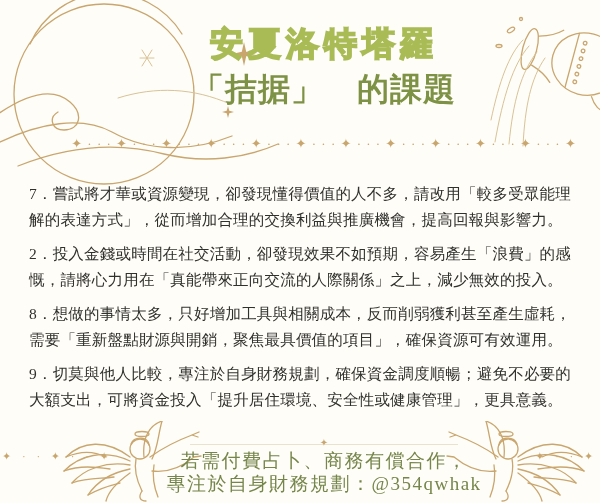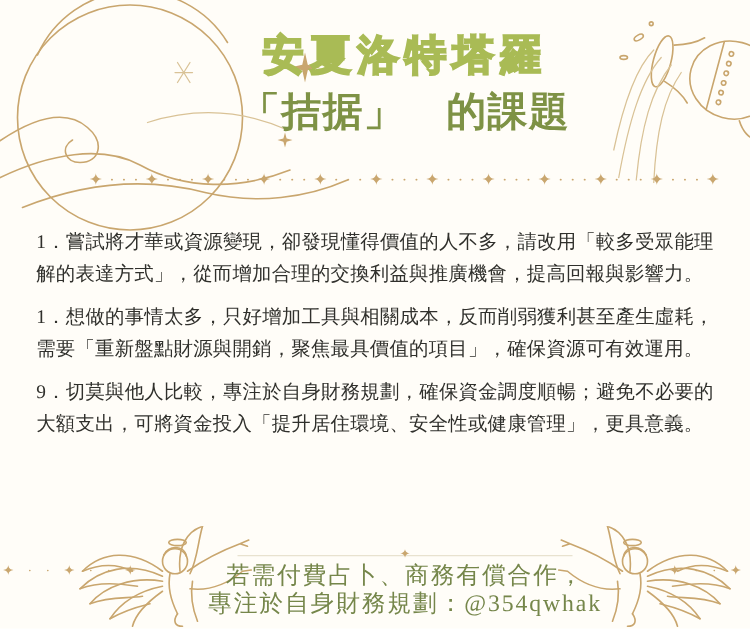--- a/index.html
+++ b/index.html
@@ -129,22 +129,23 @@
     <ellipse cx="28" cy="28" rx="4" ry="2" transform="rotate(-30 28 28)"></ellipse>
     <ellipse cx="16" cy="44" rx="3" ry="1.5"></ellipse>
     <circle cx="38" cy="17" r="1.5"></circle>
   </svg>
 
   <div class="brand">安夏洛特塔羅</div>
   <h1 class="main-title">「拮据」　的課題</h1>
   <div class="divider">✦ · · · ✦ · · · ✦ · · · ✦ · · · ✦ · · · ✦ · · · ✦ · · · ✦ · · · ✦ · · · ✦ · · · ✦ · · · ✦</div>
 
   <div class="content">
-    <p>1．嘗試將才華或資源變現，卻發現懂得價值的人不多，請改用「較多受眾能理解的表達方式」，從而增加合理的交換利益與推廣機會，提高回報與影響力。</p>
-    <p>1．想做的事情太多，只好增加工具與相關成本，反而削弱獲利甚至產生虛耗，需要「重新盤點財源與開銷，聚焦最具價值的項目」，確保資源可有效運用。</p>
+    <p>7．嘗試將才華或資源變現，卻發現懂得價值的人不多，請改用「較多受眾能理解的表達方式」，從而增加合理的交換利益與推廣機會，提高回報與影響力。</p>
+    <p>2．投入金錢或時間在社交活動，卻發現效果不如預期，容易產生「浪費」的感慨，請將心力用在「真能帶來正向交流的人際關係」之上，減少無效的投入。</p>
+    <p>8．想做的事情太多，只好增加工具與相關成本，反而削弱獲利甚至產生虛耗，需要「重新盤點財源與開銷，聚焦最具價值的項目」，確保資源可有效運用。</p>
     <p>9．切莫與他人比較，專注於自身財務規劃，確保資金調度順暢；避免不必要的大額支出，可將資金投入「提升居住環境、安全性或健康管理」，更具意義。</p>
   </div>
 
   <div class="footer-line"></div>
   <span class="footer-star">✦</span>
 
   <svg class="deco lineart angel-left" width="150" height="82" viewBox="0 0 150 82">
     <path d="M86,36 C84,16 92,4 104,0"></path>
     <path d="M104,0 C100,14 100,26 94,38"></path>
     <ellipse cx="84" cy="13" rx="7" ry="2.5"></ellipse>

